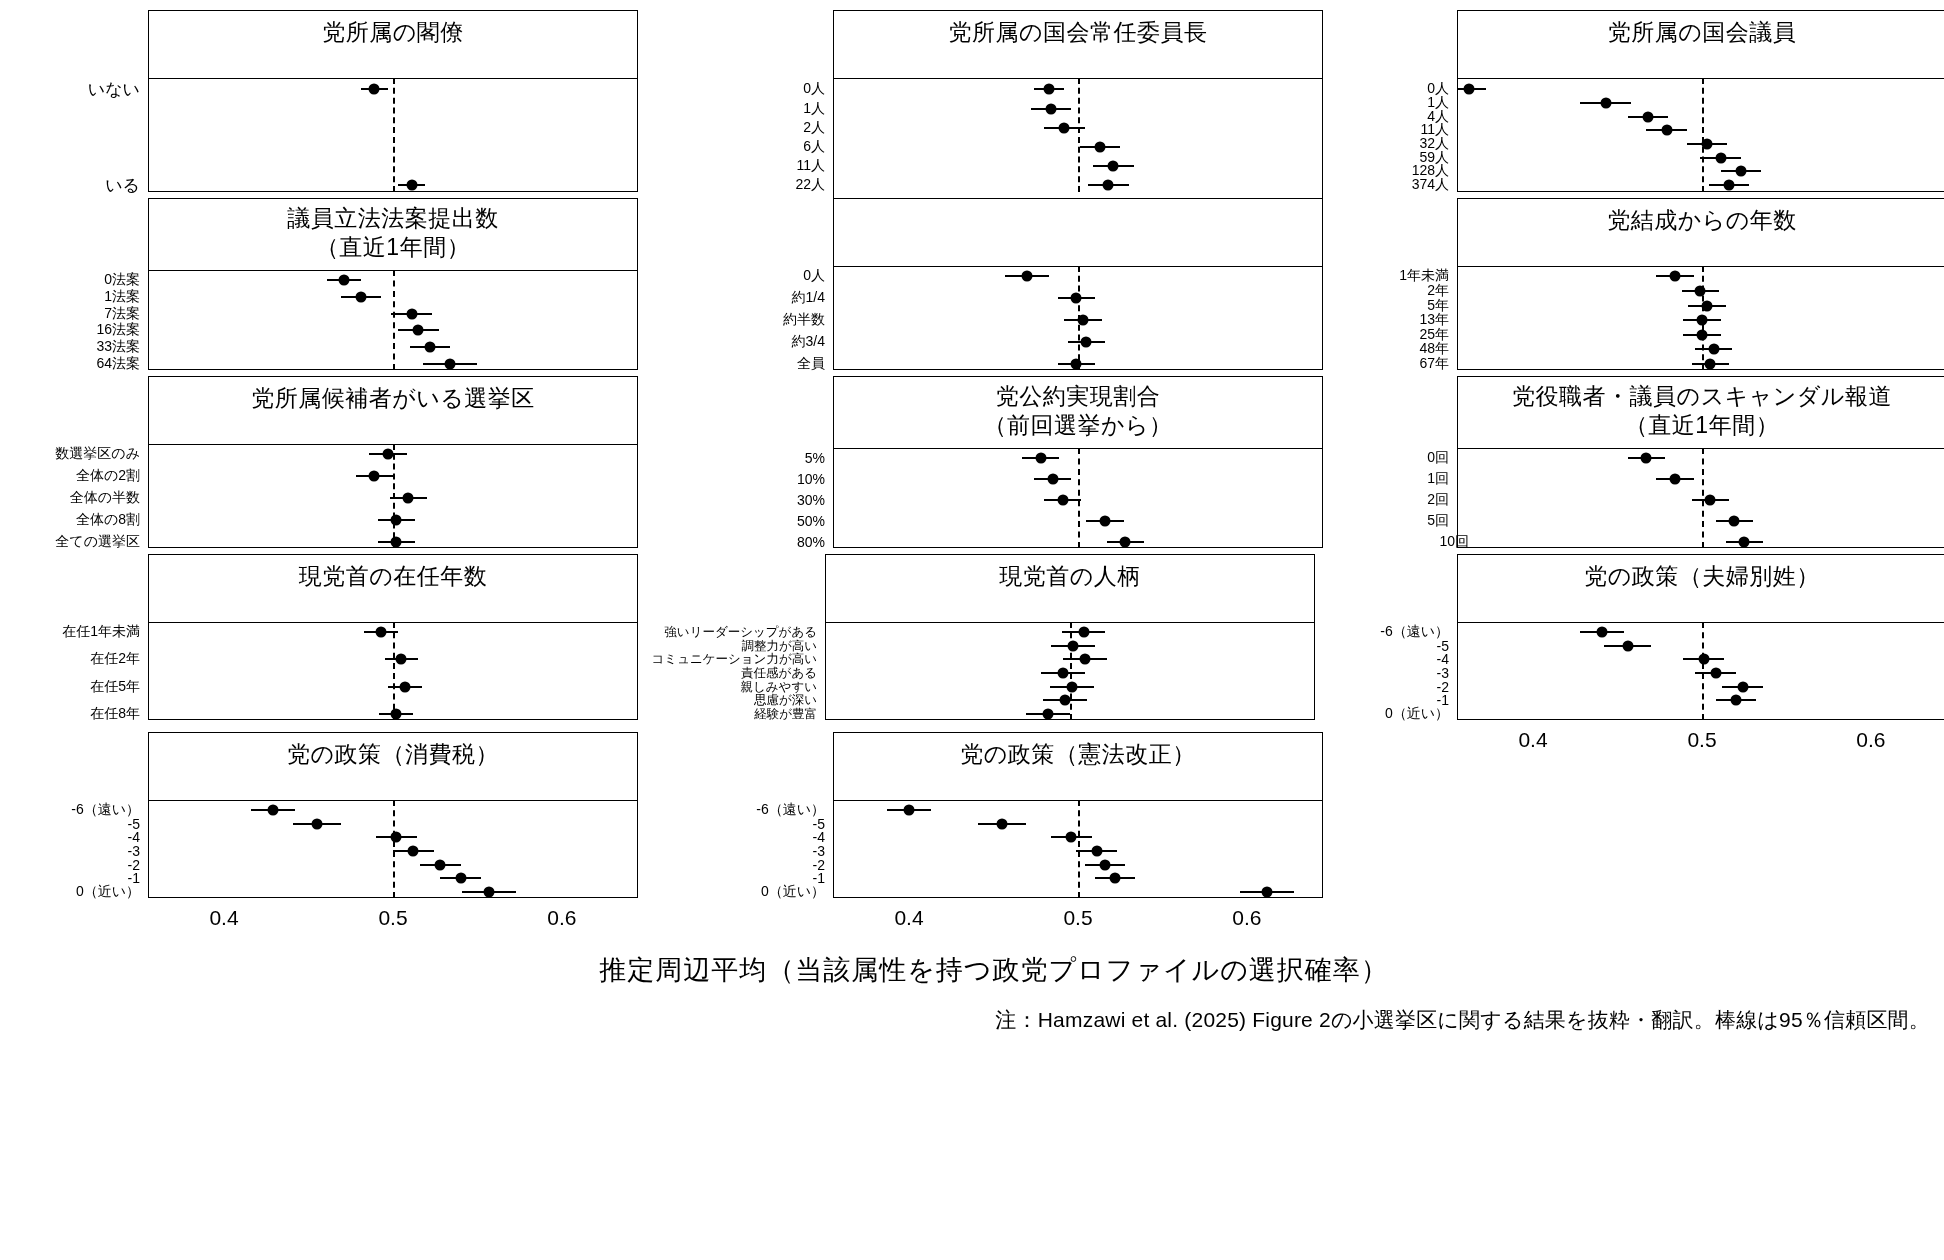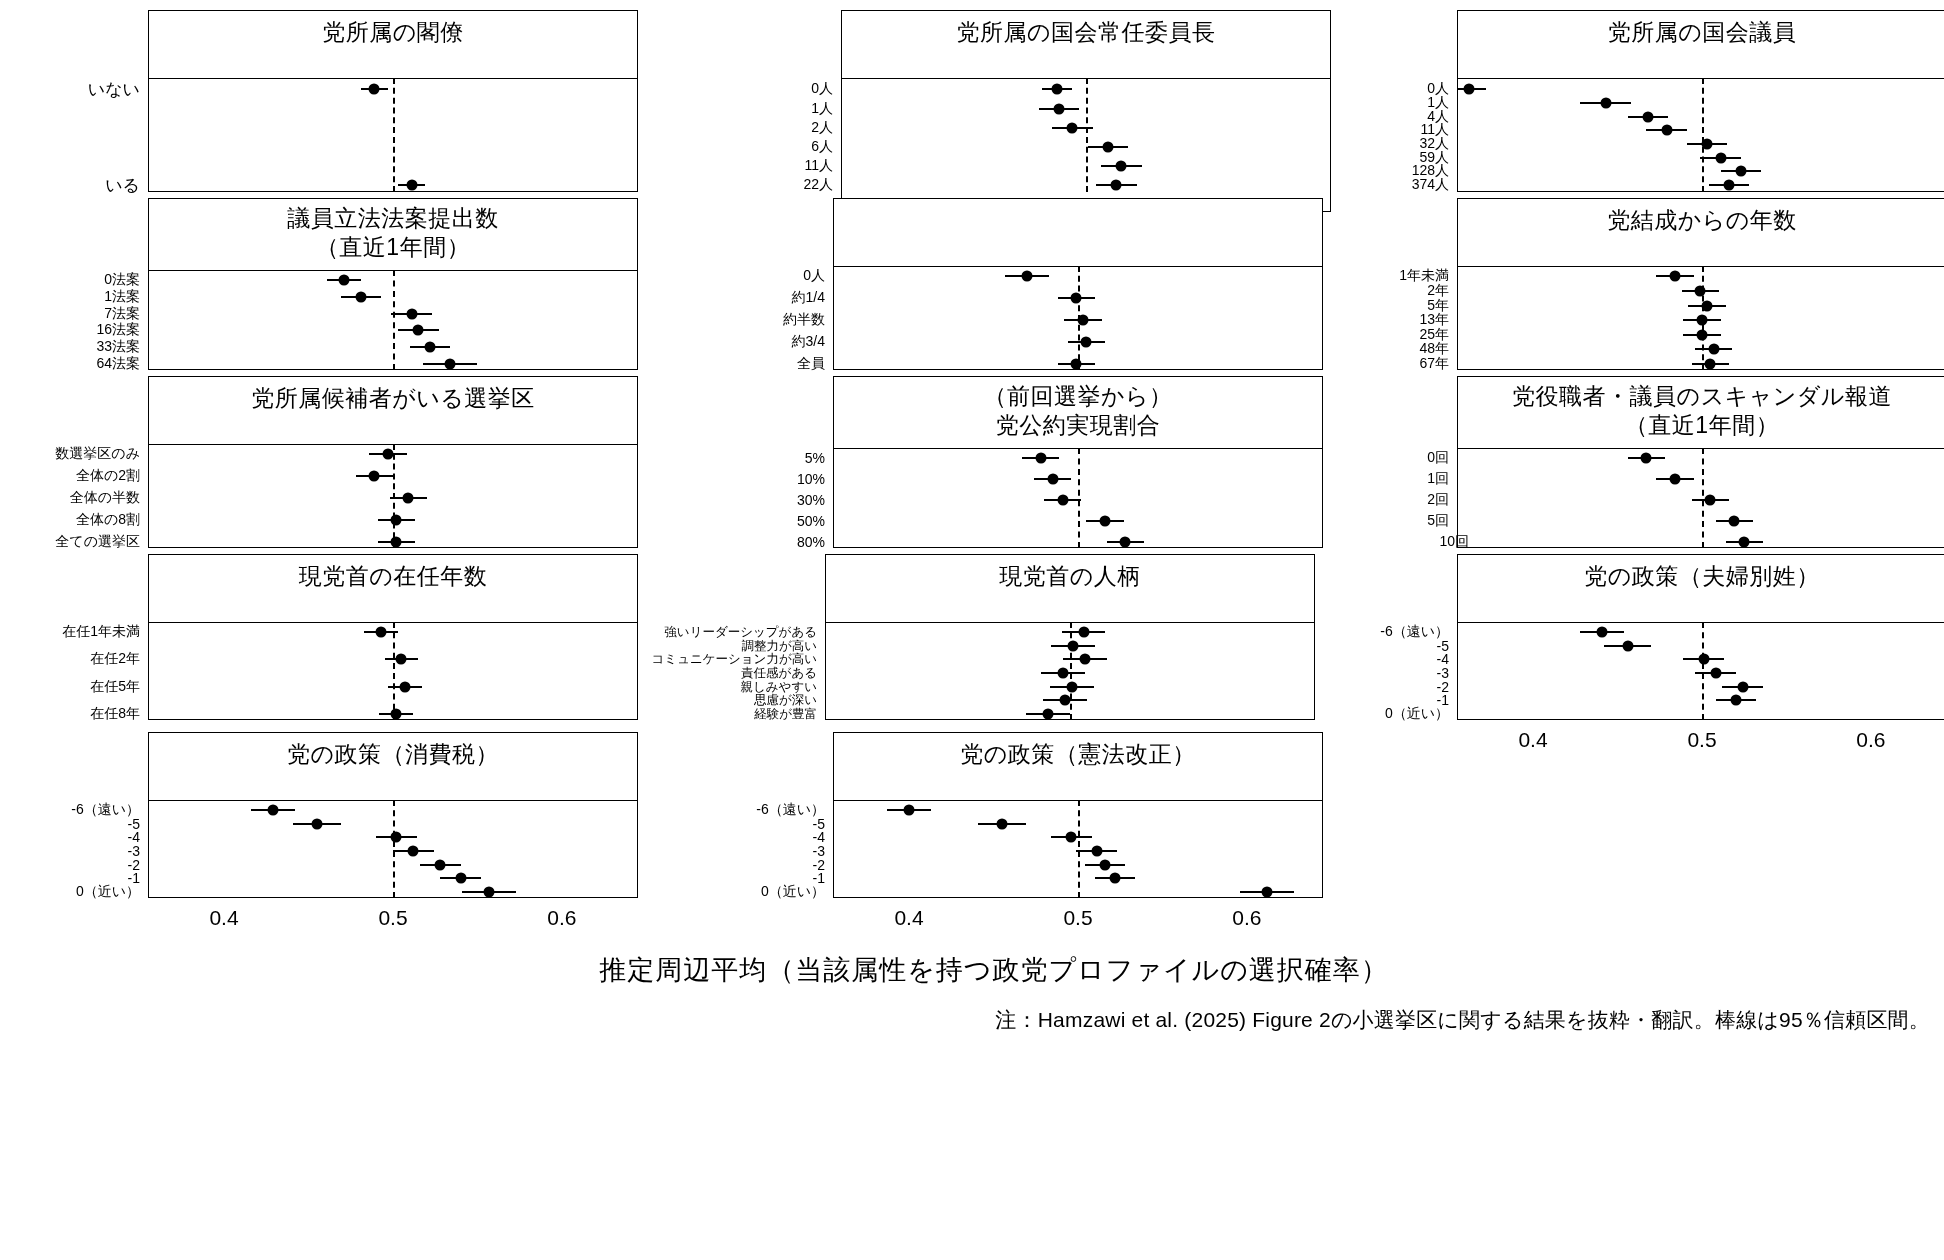--- a/index.html
+++ b/index.html
@@ -113,21 +113,21 @@
       <div class="plotarea" style="top: 68px; height: 114px;">
         <div class="vline" style="left: 245px;"></div>
         <div class="ci" style="left: 212.897px; width: 27.0345px; top: 11.4px;"></div>
         <div class="pt" style="left: 226.414px; top: 11.4px;"></div>
         <div class="ci" style="left: 250.069px; width: 27.0345px; top: 107.16px;"></div>
         <div class="pt" style="left: 263.586px; top: 107.16px;"></div>
       </div>
       <div class="rowlabel" style="top: 79.4px; right: 498px; left: auto;">いない</div>
       <div class="rowlabel" style="top: 175.16px; right: 498px; left: auto;">いる</div>
     </div>
-    <div class="panel" style="left: 833px; top: 10px; width: 490px; height: 202px; margin-left: 8px;">
+    <div class="panel" style="left: 833px; top: 10px; width: 490px; height: 202px;">
       <div class="panel-box"></div>
       <div class="panel-title" style="height: 68px;">
         <div>党所属の国会常任委員長</div>
       </div>
       <div class="title-sep" style="top: 68px;"></div>
       <div class="plotarea" style="top: 68px; height: 114px;">
         <div class="vline" style="left: 245px;"></div>
         <div class="ci" style="left: 201.069px; width: 30.4138px; top: 11.4px;"></div>
         <div class="pt" style="left: 216.276px; top: 11.4px;"></div>
         <div class="ci" style="left: 197.69px; width: 40.5517px; top: 30.552px;"></div>
@@ -285,22 +285,22 @@
       </div>
       <div class="rowlabel small" style="top: 78.4px; right: 498px; left: auto;">数選挙区のみ</div>
       <div class="rowlabel small" style="top: 100.24px; right: 498px; left: auto;">全体の2割</div>
       <div class="rowlabel small" style="top: 122.08px; right: 498px; left: auto;">全体の半数</div>
       <div class="rowlabel small" style="top: 143.92px; right: 498px; left: auto;">全体の8割</div>
       <div class="rowlabel small" style="top: 165.76px; right: 498px; left: auto;">全ての選挙区</div>
     </div>
     <div class="panel" style="left: 833px; top: 376px; width: 490px; height: 172px;">
       <div class="panel-box"></div>
       <div class="panel-title" style="height: 72px; padding-top: 6px; font-size: 23px;">
+        <div>党公約実現割合</div>
         <div>（前回選挙から）</div>
-        <div>党公約実現割合</div>
       </div>
       <div class="title-sep" style="top: 72px;"></div>
       <div class="plotarea" style="top: 72px; height: 100px;">
         <div class="vline" style="left: 245px;"></div>
         <div class="ci" style="left: 189.241px; width: 37.1724px; top: 10px;"></div>
         <div class="pt" style="left: 207.828px; top: 10px;"></div>
         <div class="ci" style="left: 201.069px; width: 37.1724px; top: 31px;"></div>
         <div class="pt" style="left: 219.655px; top: 31px;"></div>
         <div class="ci" style="left: 211.207px; width: 37.1724px; top: 52px;"></div>
         <div class="pt" style="left: 229.793px; top: 52px;"></div>

